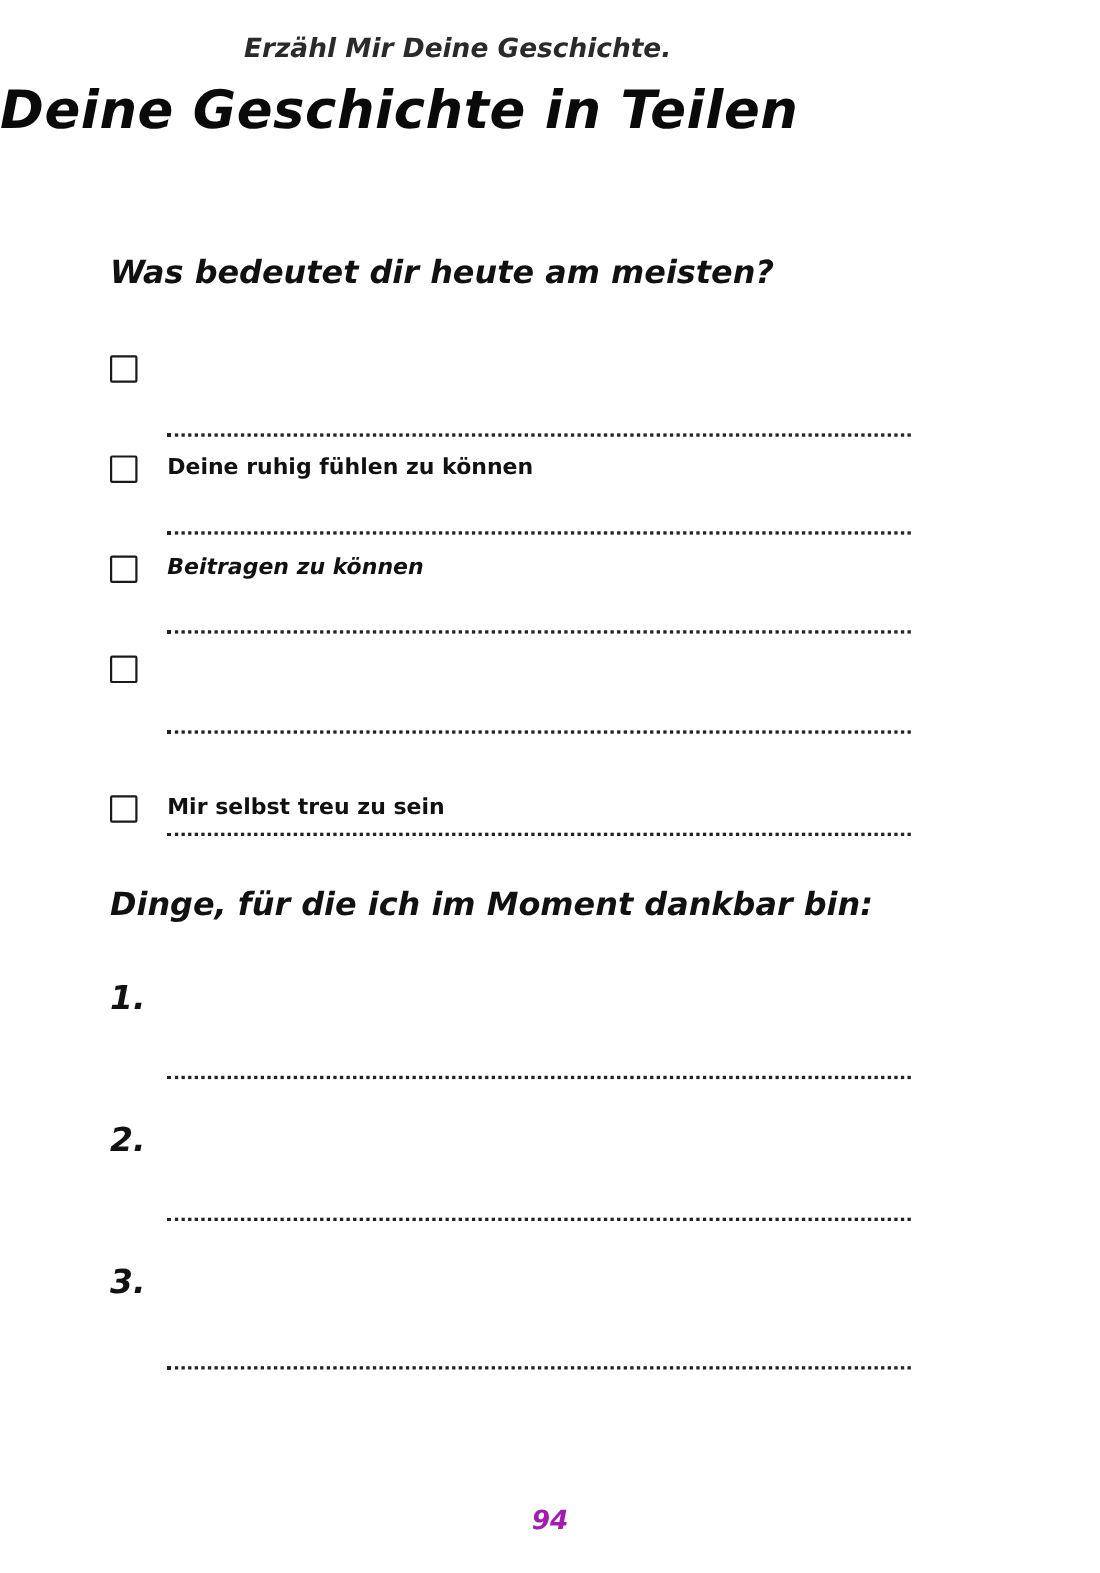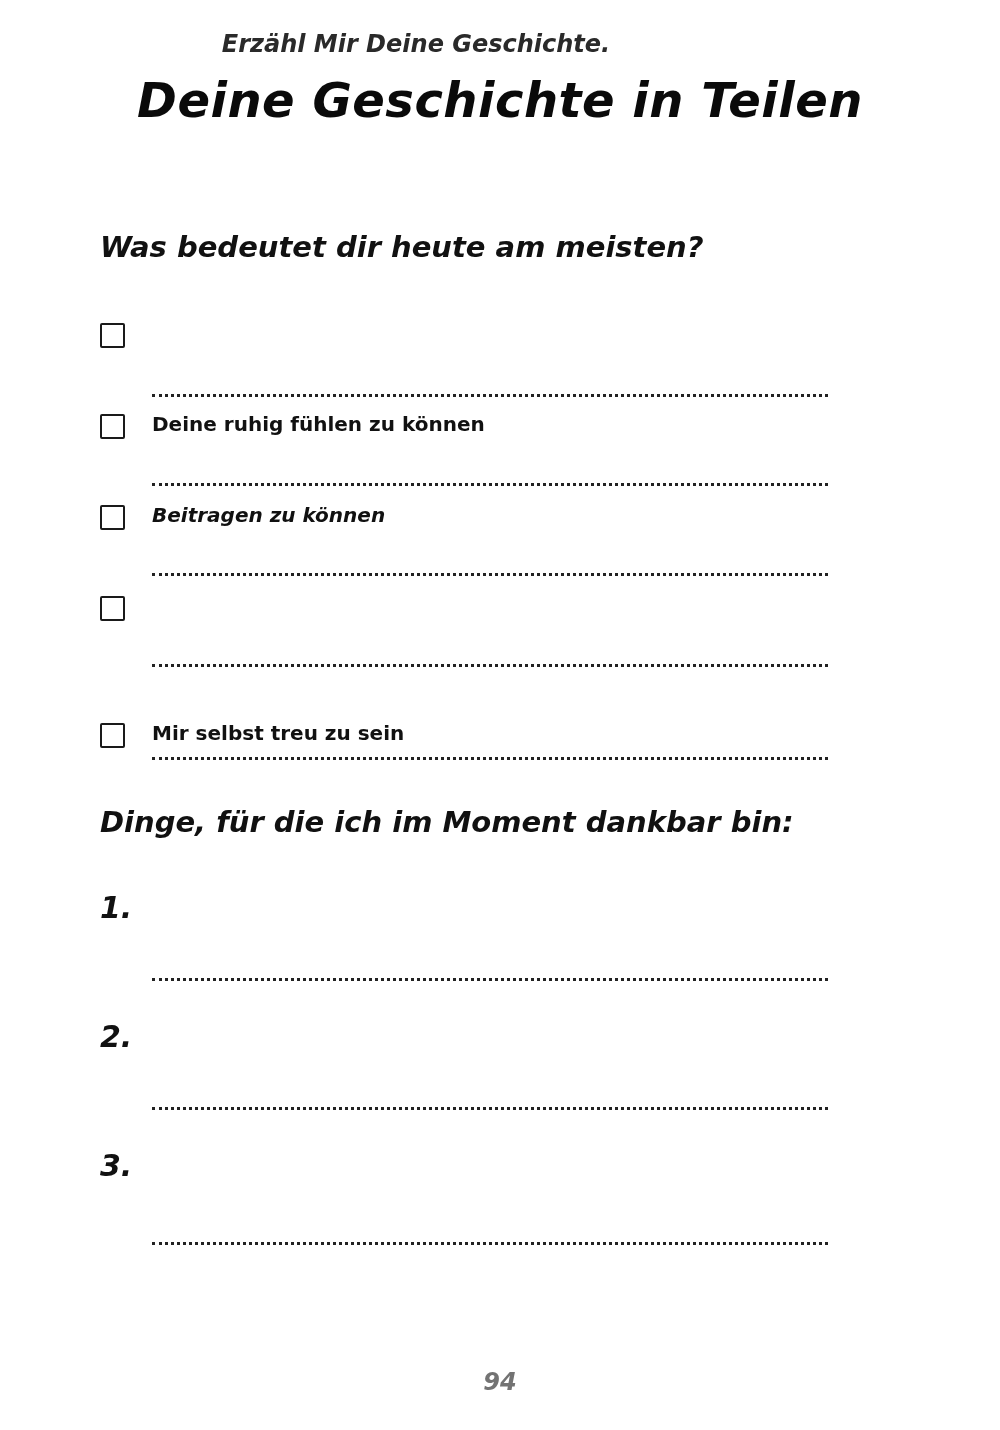--- a/index.html
+++ b/index.html
@@ -1,25 +1,25 @@
 <!DOCTYPE html>
 <html><head>
 <meta charset="utf-8">
 <style>
   html, body { margin: 0; padding: 0; background: #ffffff; }
   body { width: 1000px; height: 1430px; position: relative; font-family: "DejaVu Sans", sans-serif; color: #111; overflow: hidden; }
   .subtitle { position: absolute; top: 30px; left: 0; width: 832px; text-align: center; font-style: italic; font-weight: bold; font-size: 24px; color: #2a2a2a; }
-  .title { position: absolute; top: 72px; left: 0; width: 1000px; text-align: center; font-style: italic; font-weight: bold; font-size: 48px; color: #0a0a0a; letter-spacing: 0.5px; }
+  .title { position: absolute; top: 72px; left: 0; width: 1000px; text-align: left; font-style: italic; font-weight: bold; font-size: 48px; color: #0a0a0a; letter-spacing: 0.5px; }
   .section-heading { position: absolute; left: 100px; font-style: italic; font-weight: bold; font-size: 29px; color: #111; }
   .check-item { position: absolute; left: 100px; width: 730px; height: 60px; }
   .checkbox { position: absolute; left: 0; top: 0; width: 25px; height: 25px; border: 2.5px solid #1a1a1a; border-radius: 2px; box-sizing: border-box; }
   .check-label { position: absolute; left: 52px; top: -2px; font-weight: bold; font-size: 20px; color: #111; }
   .dotline { position: absolute; left: 152px; width: 676px; height: 0; border-bottom: 3px dotted #222; }
   .num { position: absolute; left: 100px; font-style: italic; font-weight: bold; font-size: 30px; color: #111; }
-  .page-number { position: absolute; top: 1368px; left: 0; width: 1000px; text-align: center; font-style: italic; font-weight: bold; font-size: 24px; color: #737373; }
+  .page-number { position: absolute; top: 1368px; left: 0; width: 1000px; text-align: center; font-style: italic; font-weight: bold; font-size: 24px; color: #a21caf; }
 </style>
 </head>
 <body>
 
 <div class="subtitle">Erzähl Mir Deine Geschichte.</div>
 <div class="title">Deine Geschichte in Teilen</div>
 
 <div class="section-heading" style="top:230px;">Was bedeutet dir heute am meisten?</div>
 
 <div class="check-item" style="top:323px;">

